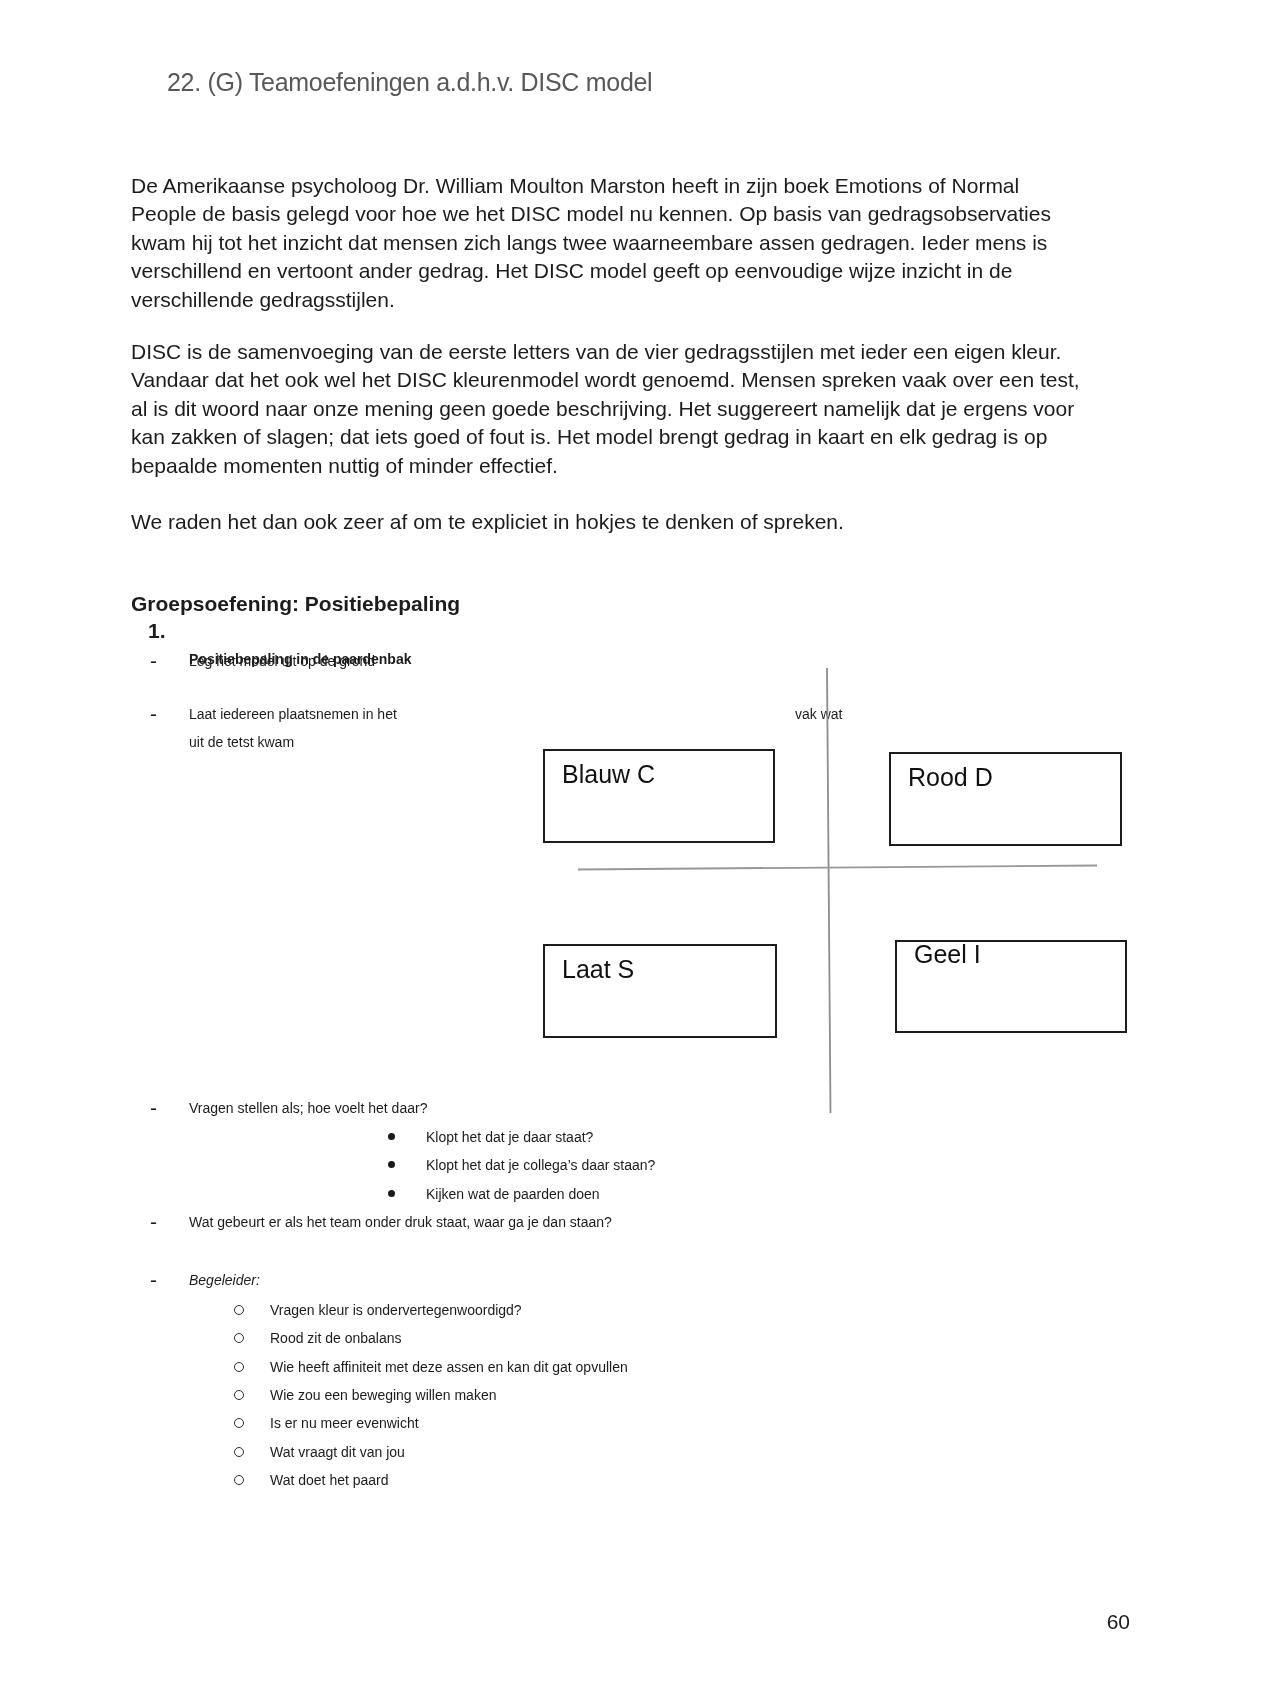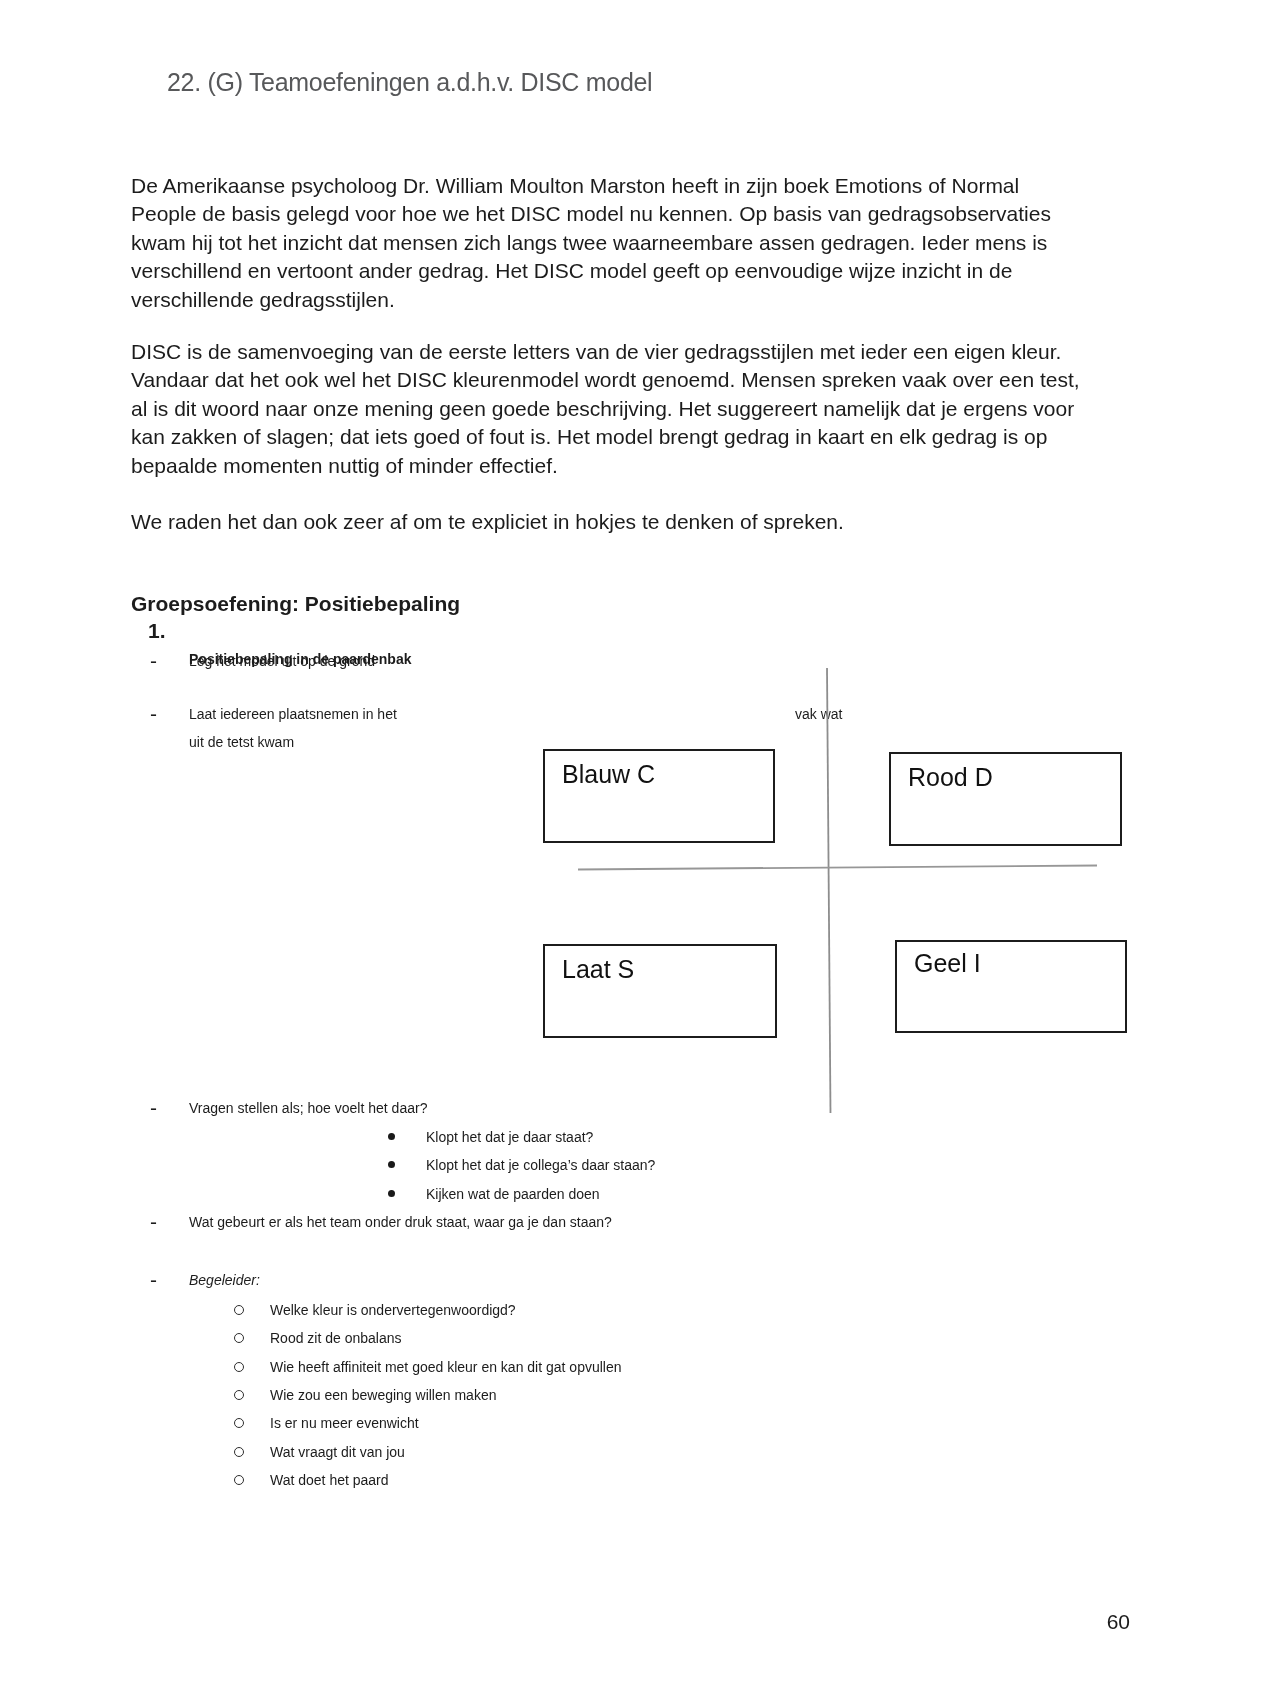--- a/index.html
+++ b/index.html
@@ -94,21 +94,21 @@
 
   <div class="qbox" style="left:543px;top:749px;width:232px;height:94px">
     <span class="qlabel">Blauw C</span>
   </div>
   <div class="qbox" style="left:889px;top:752px;width:233px;height:94px">
     <span class="qlabel">Rood D</span>
   </div>
   <div class="qbox" style="left:543px;top:944px;width:234px;height:94px">
     <span class="qlabel">Laat S</span>
   </div>
-  <div class="qbox" style="left:895px;top:940px;width:232px;height:93px;padding-top:9px">
+  <div class="qbox" style="left:895px;top:940px;width:232px;height:93px;padding-top:0">
     <span class="qlabel">Geel I</span>
   </div>
 
   <div class="row" style="top:1094px">
     <span class="dash">-</span>
     <span class="rtext" style="left:189px">Vragen stellen als; hoe voelt het daar?</span>
   </div>
 
   <div class="row" style="top:1123px">
     <span class="disc"></span>
@@ -128,29 +128,29 @@
     <span class="rtext" style="left:189px">Wat gebeurt er als het team onder druk staat, waar ga je dan staan?</span>
   </div>
 
   <div class="row" style="top:1266px">
     <span class="dash">-</span>
     <span class="rtext italic" style="left:189px">Begeleider:</span>
   </div>
 
   <div class="row" style="top:1296px">
     <span class="circ"></span>
-    <span class="rtext" style="left:270px">Welke kleur is ondervertegenwoordigd?</span>
+    <span class="rtext" style="left:270px">Vragen kleur is ondervertegenwoordigd?</span>
   </div>
   <div class="row" style="top:1324px">
     <span class="circ"></span>
     <span class="rtext" style="left:270px">Rood zit de onbalans</span>
   </div>
   <div class="row" style="top:1353px">
     <span class="circ"></span>
-    <span class="rtext" style="left:270px">Wie heeft affiniteit met goed kleur en kan dit gat opvullen</span>
+    <span class="rtext" style="left:270px">Wie heeft affiniteit met deze assen en kan dit gat opvullen</span>
   </div>
   <div class="row" style="top:1381px">
     <span class="circ"></span>
     <span class="rtext" style="left:270px">Wie zou een beweging willen maken</span>
   </div>
   <div class="row" style="top:1409px">
     <span class="circ"></span>
     <span class="rtext" style="left:270px">Is er nu meer evenwicht</span>
   </div>
   <div class="row" style="top:1438px">

